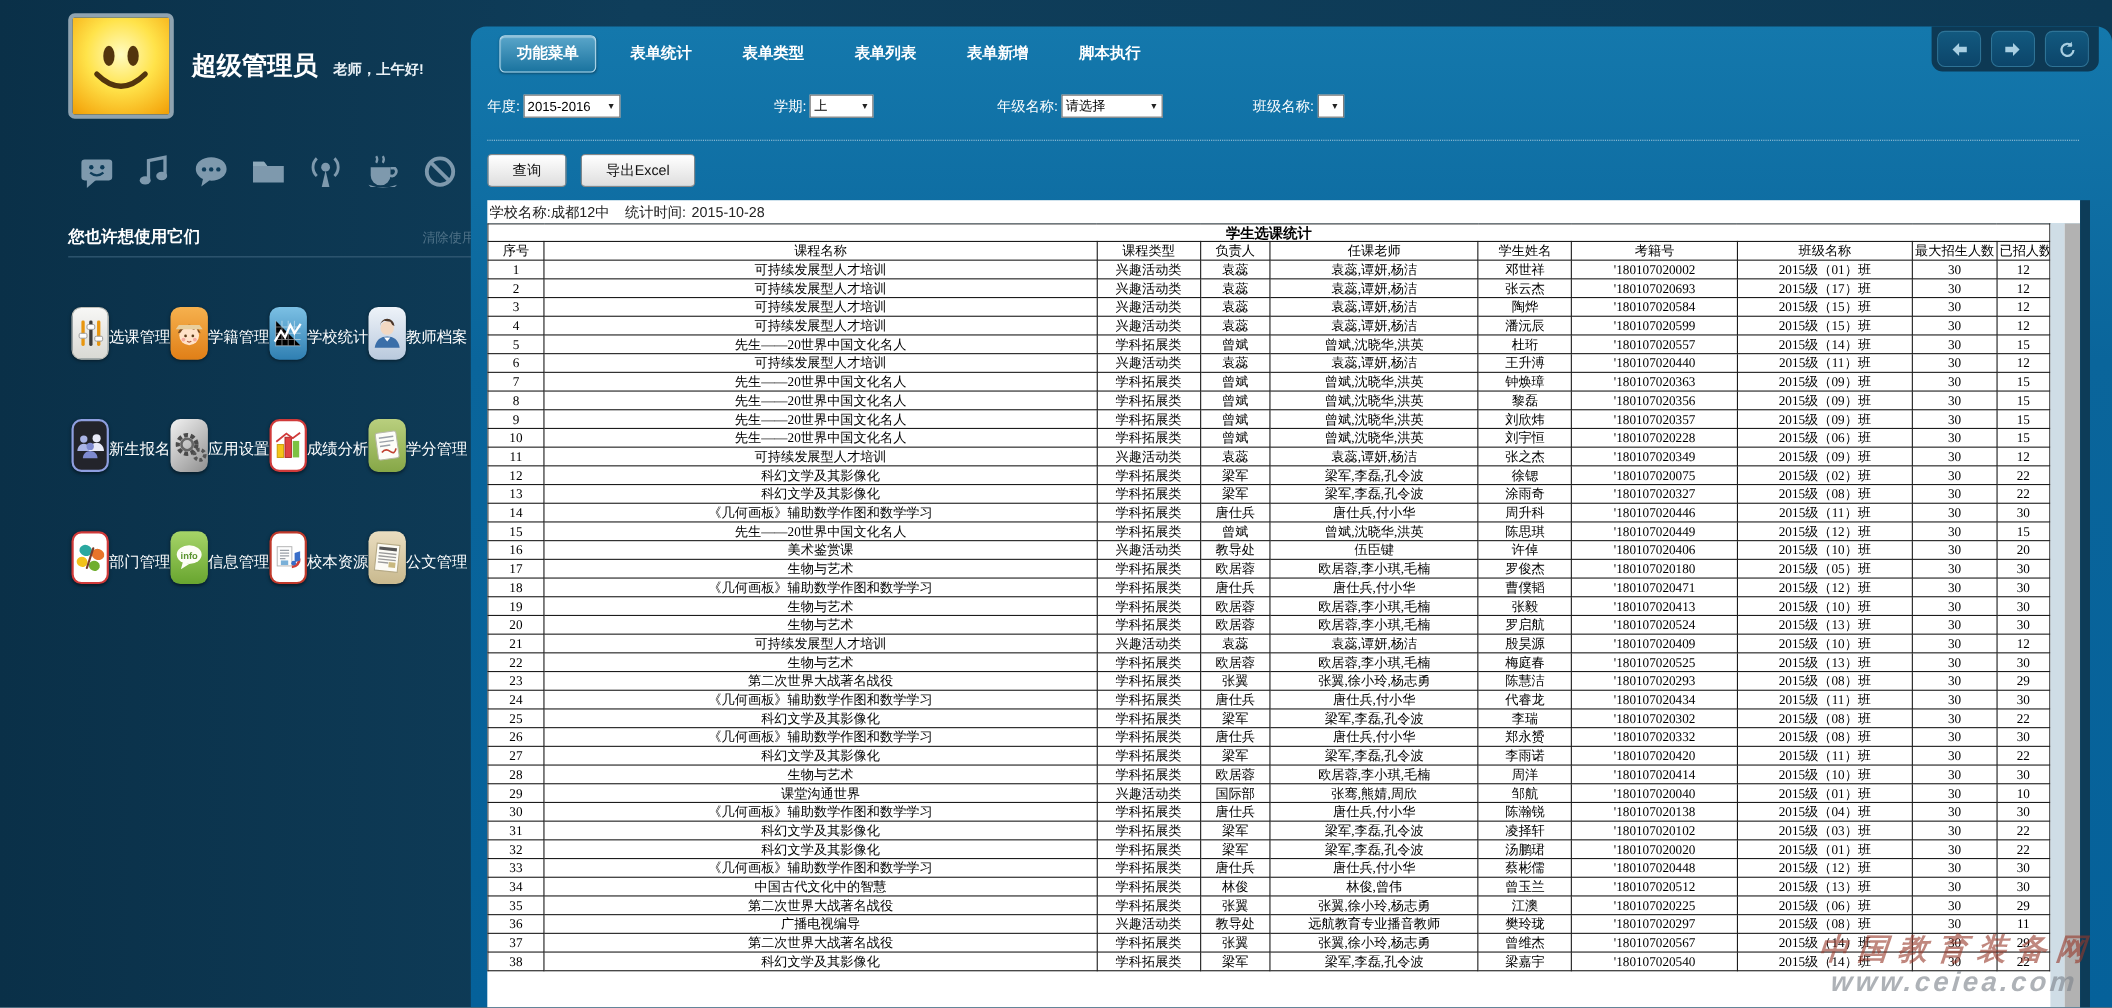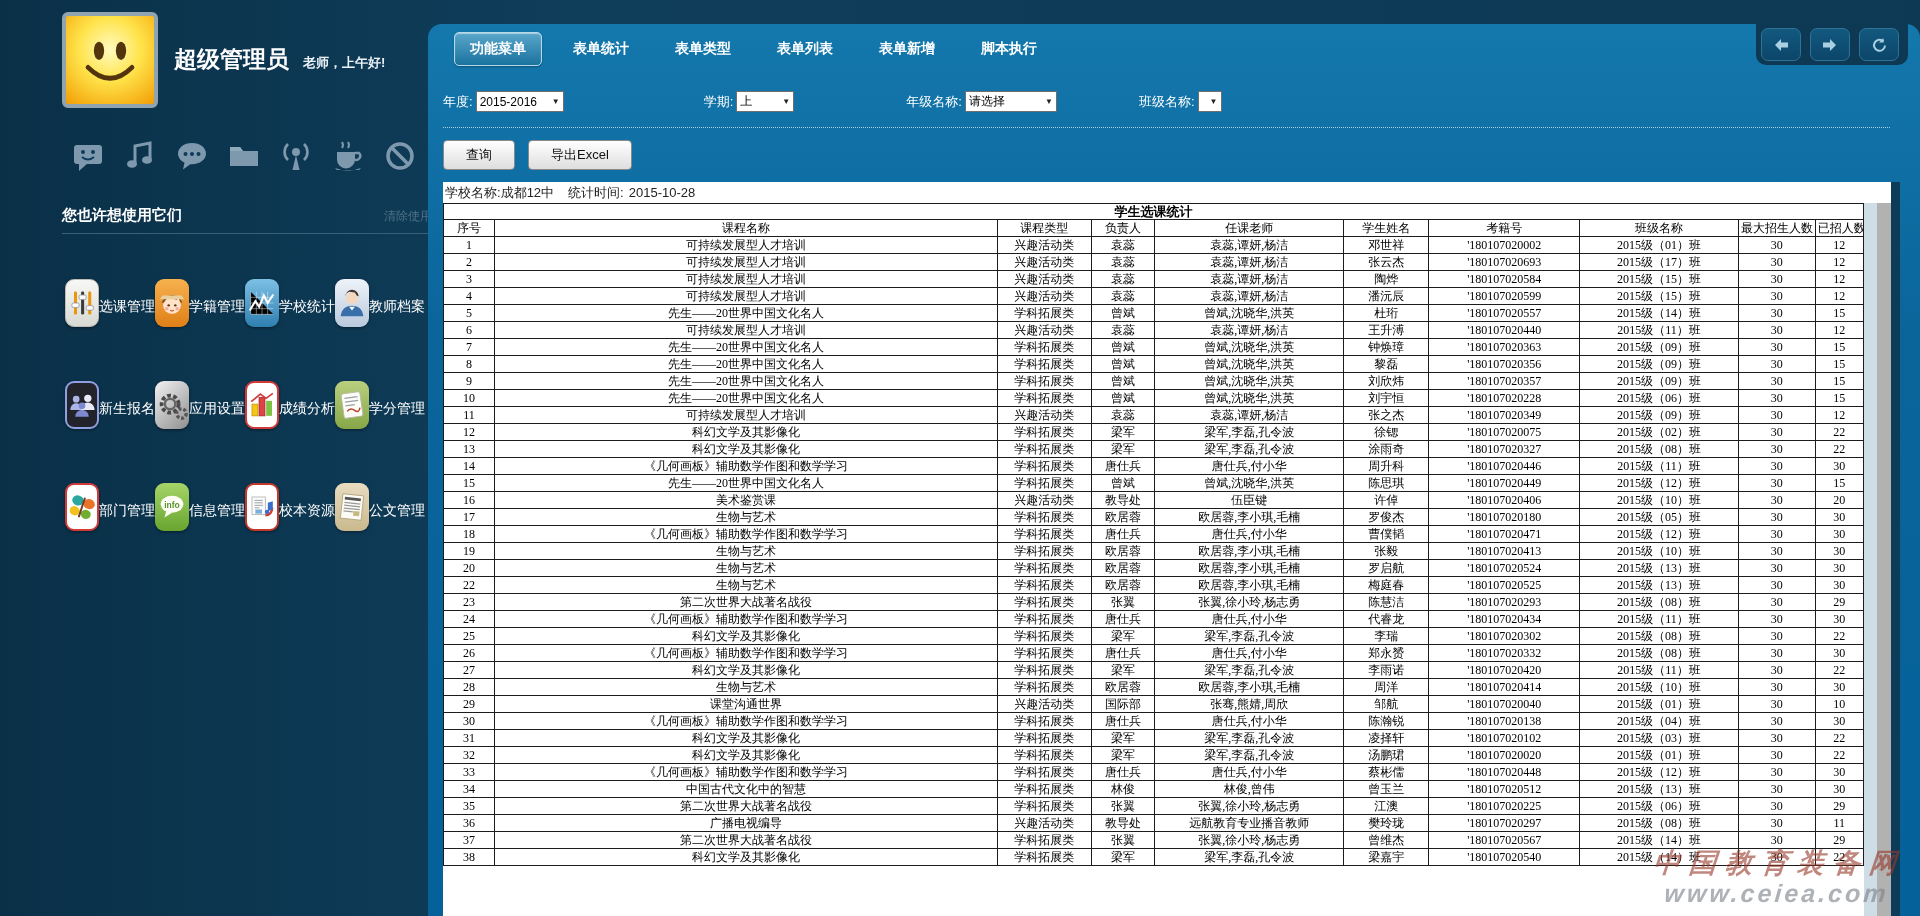--- a/index.html
+++ b/index.html
@@ -35,21 +35,21 @@
            border-radius:0 0 10px 10px; display:flex; gap:9px; padding:4px 5px; }
   .nav-btn { width:40px; height:33px; background:linear-gradient(180deg,#12597f,#0c456a); border:1px solid #2e7396;
              border-radius:7px; display:flex; align-items:center; justify-content:center; cursor:pointer; }
   .nav-btn svg { width:22px; height:18px; }
 
   .tabs { position:absolute; left:26px; top:8px; height:34px; display:flex; align-items:center;text-align:center; }
   .tab { color:#fff; font-size:14px; font-weight:bold; padding:7px 15px; margin-right:16px; cursor:pointer; white-space:nowrap; }
   .tab.active { background:linear-gradient(180deg,#5aa6ca,#1a739f); border:1px solid #b6d9ea; border-radius:5px;
                 box-shadow:inset 0 1px 1px rgba(255,255,255,.5), 0 1px 2px rgba(0,0,0,.3); }
 
-  .filters { position:absolute; top:62px; left:15px; right:30px; height:26px; display:flex; align-items:flex-end;
+  .filters { position:absolute; top:62px; left:15px; right:30px; height:26px; display:flex; align-items:flex-start;
              color:#fff; font-size:13px; }
   .fitem { display:flex; align-items:center; }
   .fitem:nth-child(2){ margin-left:140px; } .fitem:nth-child(3){ margin-left:112px; } .fitem:nth-child(4){ margin-left:82px; }
   .fsel { background:#fff; border:1px solid #6f6f6f; height:21px; display:flex; align-items:center; justify-content:space-between;
           padding:0 3px; color:#000; font-size:12px; margin-left:3px; cursor:pointer; }
   .fitem:nth-child(1) .fsel{ width:88px; } .fitem:nth-child(2) .fsel{ width:58px; }
   .fitem:nth-child(3) .fsel{ width:92px; } .fitem:nth-child(4) .fsel{ width:24px; }
   .fsel .arr { font-size:8px; color:#222; margin-left:2px; }
 
   .dotted { position:absolute; top:103px; left:15px; right:30px; border-top:1px dotted rgba(255,255,255,.65); }
@@ -636,20 +636,32 @@
               <td>学科拓展类</td>
               <td>欧居蓉</td>
               <td>欧居蓉,李小琪,毛楠</td>
               <td>罗启航</td>
               <td>'180107020524</td>
               <td>2015级（13）班</td>
               <td>30</td>
               <td>30</td>
             </tr>
             <tr>
+              <td>21</td>
+              <td>可持续发展型人才培训</td>
+              <td>兴趣活动类</td>
+              <td>袁蕊</td>
+              <td>袁蕊,谭妍,杨洁</td>
+              <td>殷昊源</td>
+              <td>'180107020409</td>
+              <td>2015级（10）班</td>
+              <td>30</td>
+              <td>12</td>
+            </tr>
+            <tr>
               <td>22</td>
               <td>生物与艺术</td>
               <td>学科拓展类</td>
               <td>欧居蓉</td>
               <td>欧居蓉,李小琪,毛楠</td>
               <td>梅庭春</td>
               <td>'180107020525</td>
               <td>2015级（13）班</td>
               <td>30</td>
               <td>30</td>

